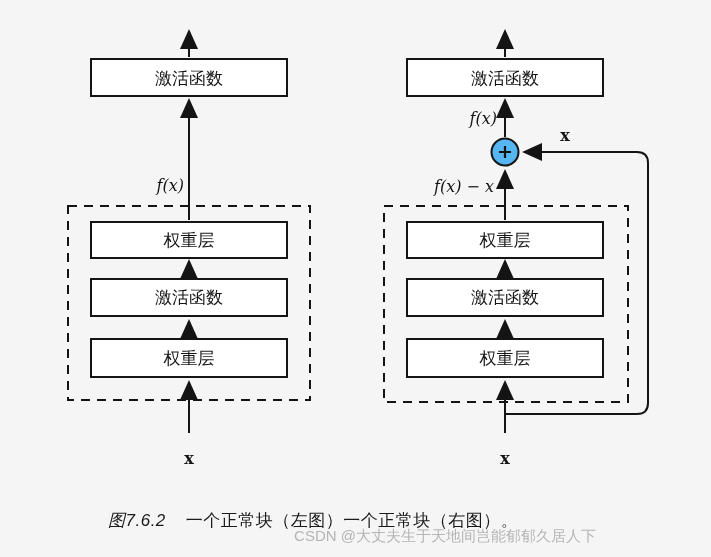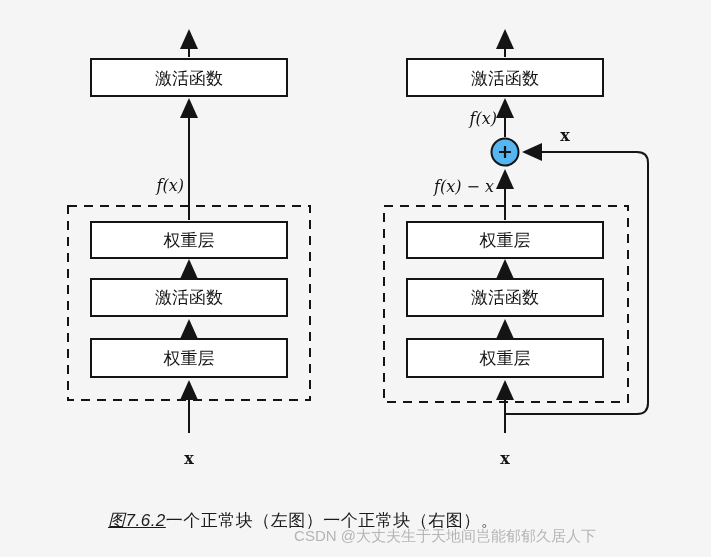--- a/index.html
+++ b/index.html
@@ -66,22 +66,21 @@
     position: absolute;
     left: 108px;
     top: 509px;
     font-size: 17px;
     color: #1b1b1b;
     white-space: nowrap;
     letter-spacing: 0.5px;
   }
   .caption .fig-num {
     font-style: italic;
-    margin-right: 0;
-    text-decoration: underline;
+    margin-right: 20px;
   }
   .watermark {
     position: absolute;
     right: 4px;
     top: 527px;
     font-size: 15px;
     color: #b5b5b5;
     white-space: nowrap;
   }
 </style>

